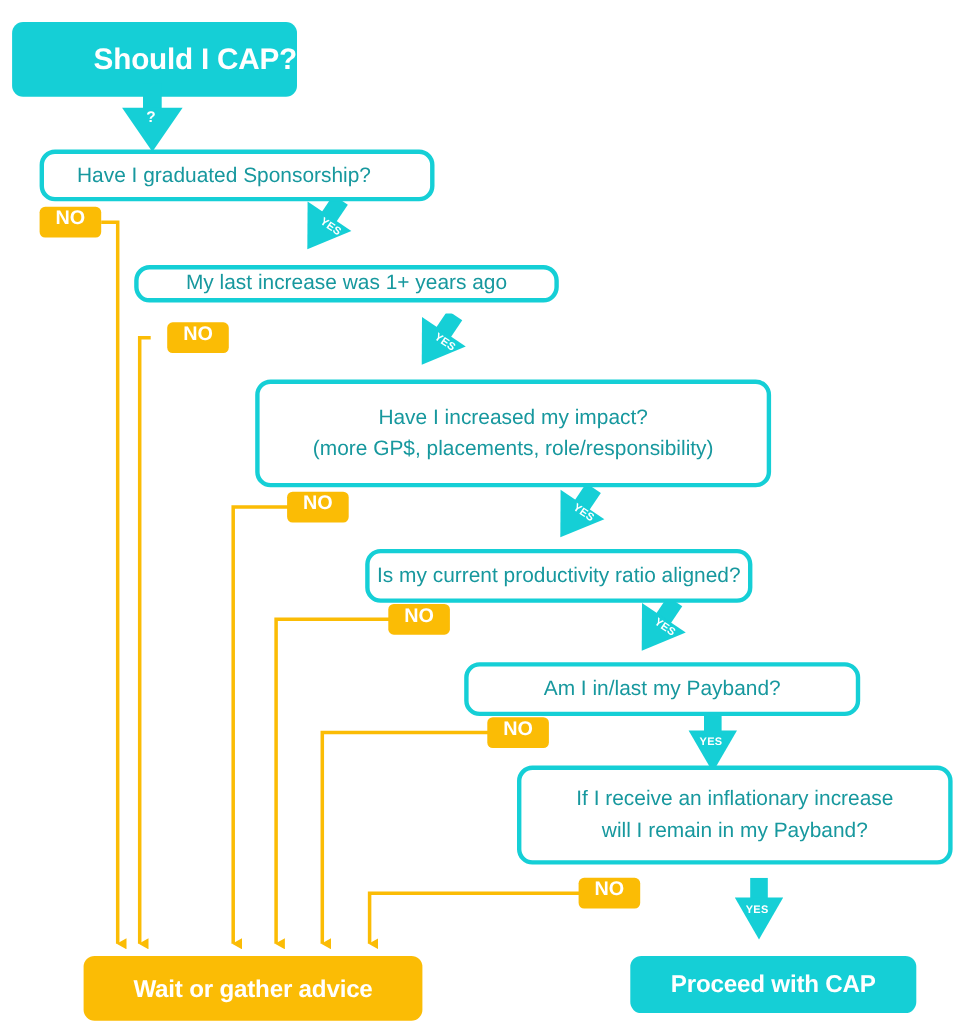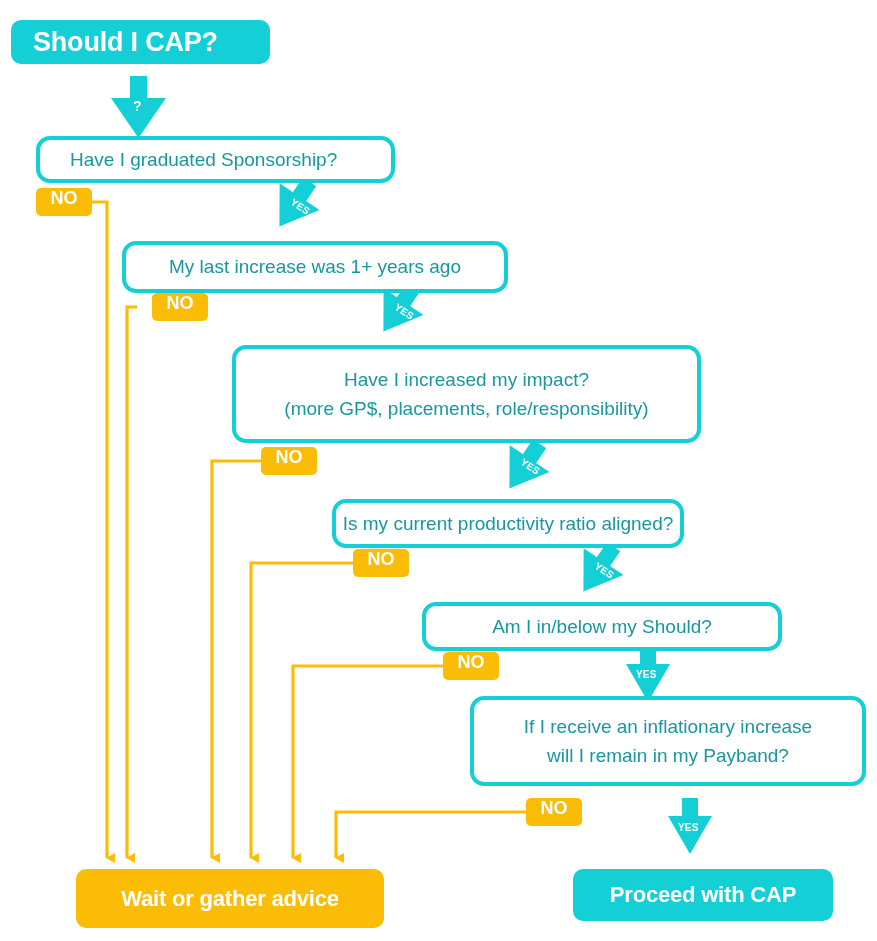--- a/index.html
+++ b/index.html
@@ -192,43 +192,43 @@
     <path d="M4,16 L48,16 L26,54 Z" fill="#15CFD6"></path>
   </svg>
   <div class="yes-label" style="left:636px; top:669px;">YES</div>
 
   <svg class="yes-vert" style="left:664px; top:798px;" width="52" height="60">
     <rect x="18" y="0" width="16" height="20" fill="#15CFD6"></rect>
     <path d="M4,18 L48,18 L26,56 Z" fill="#15CFD6"></path>
   </svg>
   <div class="yes-label" style="left:678px; top:822px;">YES</div>
 
-  <div class="terminal start" style="left:11px; top:20px; width:259px; height:44px;">
+  <div class="terminal start" style="left:11px; top:20px; width:259px; height:68px;justify-content:flex-end;">
     <span>Should I CAP?</span>
   </div>
 
   <div class="decision left-align" style="left:11px; top:136px; width:359px; height:47px;margin-left:25px;">
     <span class="ln">Have I graduated Sponsorship?</span>
   </div>
 
-  <div class="decision" style="left:122px; top:241px; width:386px; height:52px;">
+  <div class="decision" style="left:122px; top:241px; width:386px; height:34px;">
     <span class="ln">My last increase was 1+ years ago</span>
   </div>
 
   <div class="decision" style="left:232px; top:345px; width:469px; height:98px;">
     <span class="ln">Have I increased my impact?</span>
     <span class="ln">(more GP$, placements, role/responsibility)</span>
   </div>
 
   <div class="decision" style="left:332px; top:499px; width:352px; height:49px;">
     <span class="ln">Is my current productivity  ratio aligned?</span>
   </div>
 
   <div class="decision" style="left:422px; top:602px; width:360px; height:49px;">
-    <span class="ln">Am I in/below my Should?</span>
+    <span class="ln">Am I in/last my Payband?</span>
   </div>
 
   <div class="decision" style="left:470px; top:672px; width:396px; height:90px;margin-top:24px;">
     <span class="ln">If I receive an inflationary  increase</span>
     <span class="ln">will I remain in my Payband?</span>
   </div>
 
   <div class="no-badge" style="left:36px; top:188px; width:56px;">
     <span>NO</span>
   </div>

